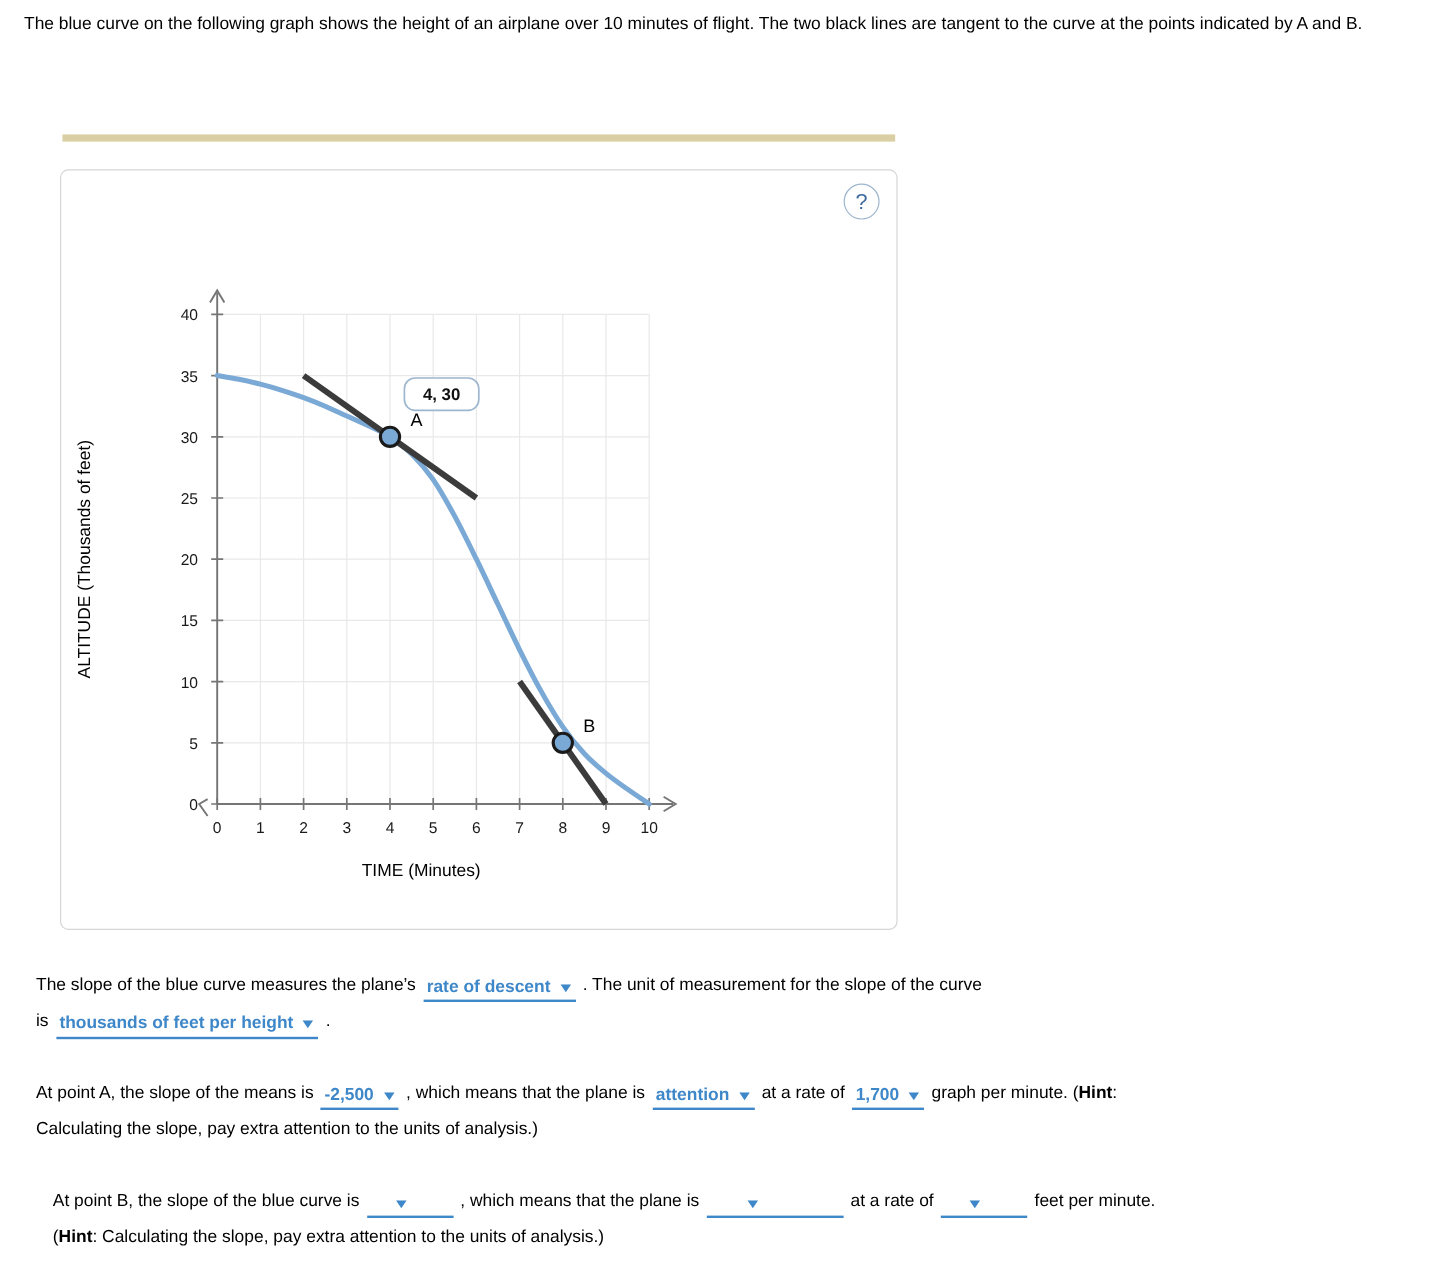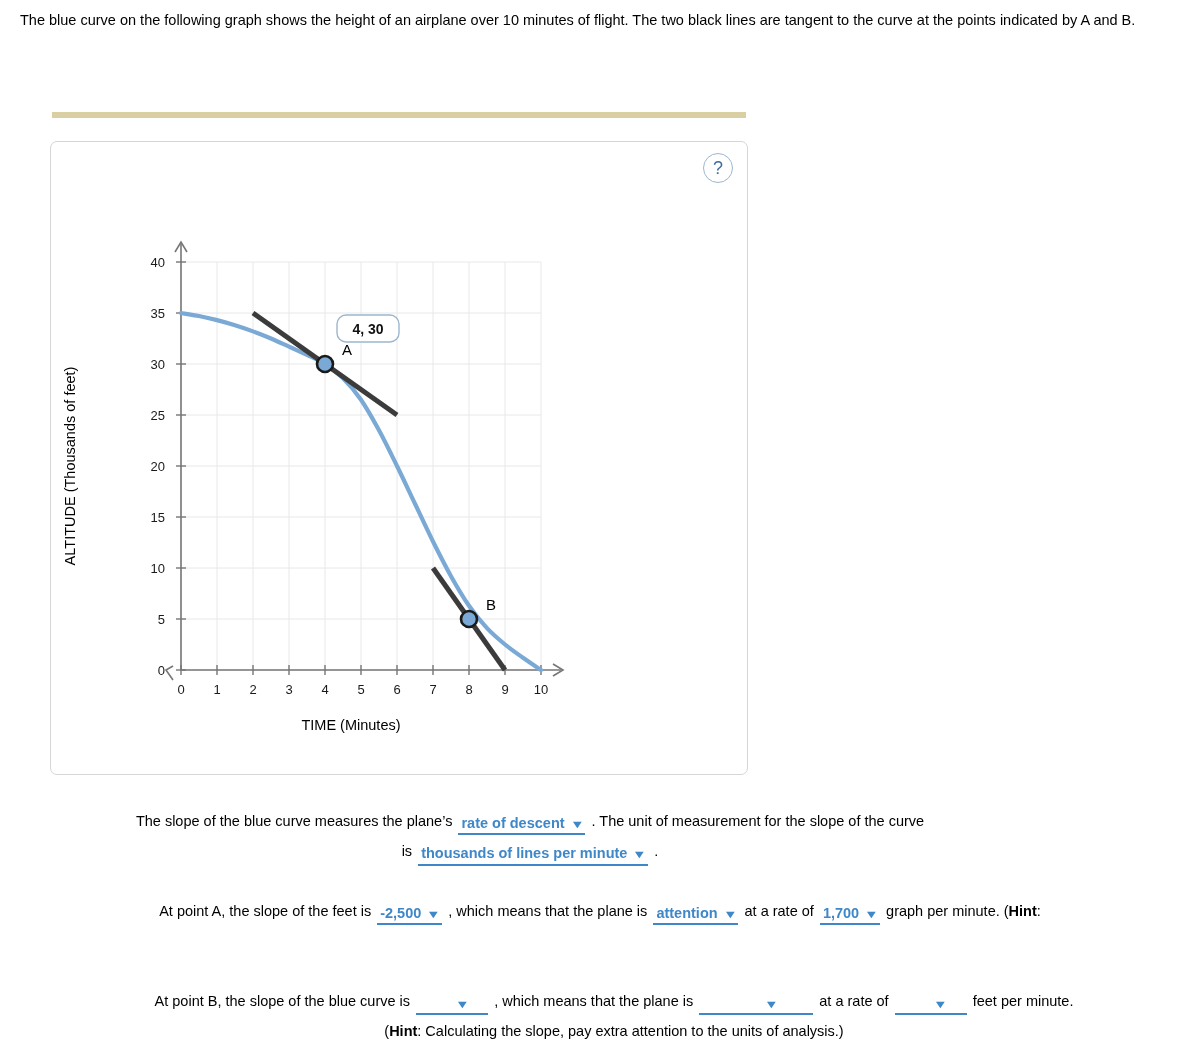--- a/index.html
+++ b/index.html
@@ -38,21 +38,21 @@
     border:1.6px solid #9db6cf;color:#3d6b9e;
     font-size:18px;font-weight:400;
     display:flex;align-items:center;justify-content:center;
     background:#fff;cursor:pointer;line-height:1;
   }
 
   .chartwrap{position:absolute;left:0;top:0;width:698px;height:634px;}
   svg{display:block;}
 
   
-  .stmt{position:absolute;line-height:2.1;font-size:14.5px;text-align:center;}
+  .stmt{position:absolute;line-height:2.1;font-size:14.5px;}
   .s1{left:30px;top:806px;width:1000px;}
   .s2{left:30px;top:896px;width:1140px;}
   .s3{left:44px;top:986px;width:1140px;}
 
   
   .dd{
     display:inline-block;
     border-bottom:2px solid #3e87c8;
     color:#3e87c8;font-weight:bold;
     white-space:nowrap;
@@ -172,33 +172,34 @@
         </svg>
     </div>
   </div>
 
   <div class="stmt s1">
     <span>The slope of the blue curve measures the plane’s</span>
     <span class="dd"><span>rate of descent</span><span class="caret">▼</span></span>
     <span>. The unit of measurement for the slope of the curve</span>
     <br>
     <span>is</span>
-    <span class="dd"><span>thousands of lines per minute</span><span class="caret">▼</span></span>
+    <span class="dd"><span>thousands of feet per height</span><span class="caret">▼</span></span>
     <span>.</span>
   </div>
 
   <div class="stmt s2">
-    <span>At point A, the slope of the feet is</span>
+    <span>At point A, the slope of the means is</span>
     <span class="dd"><span>-2,500</span><span class="caret">▼</span></span>
     <span>, which means that the plane is</span>
     <span class="dd"><span>attention</span><span class="caret">▼</span></span>
     <span>at a rate of</span>
     <span class="dd"><span>1,700</span><span class="caret">▼</span></span>
     <span>graph per minute. (</span><b>Hint</b><span>:</span>
     <br>
+    <span>Calculating the slope, pay extra attention to the units of analysis.)</span>
   </div>
 
   <div class="stmt s3">
     <span>At point B, the slope of the blue curve is</span>
     <span class="dd blank"><span></span><span class="caret">▼</span></span>
     <span>, which means that the plane is</span>
     <span class="dd wide-blank"><span></span><span class="caret">▼</span></span>
     <span>at a rate of</span>
     <span class="dd blank"><span></span><span class="caret">▼</span></span>
     <span>feet per minute.</span>

